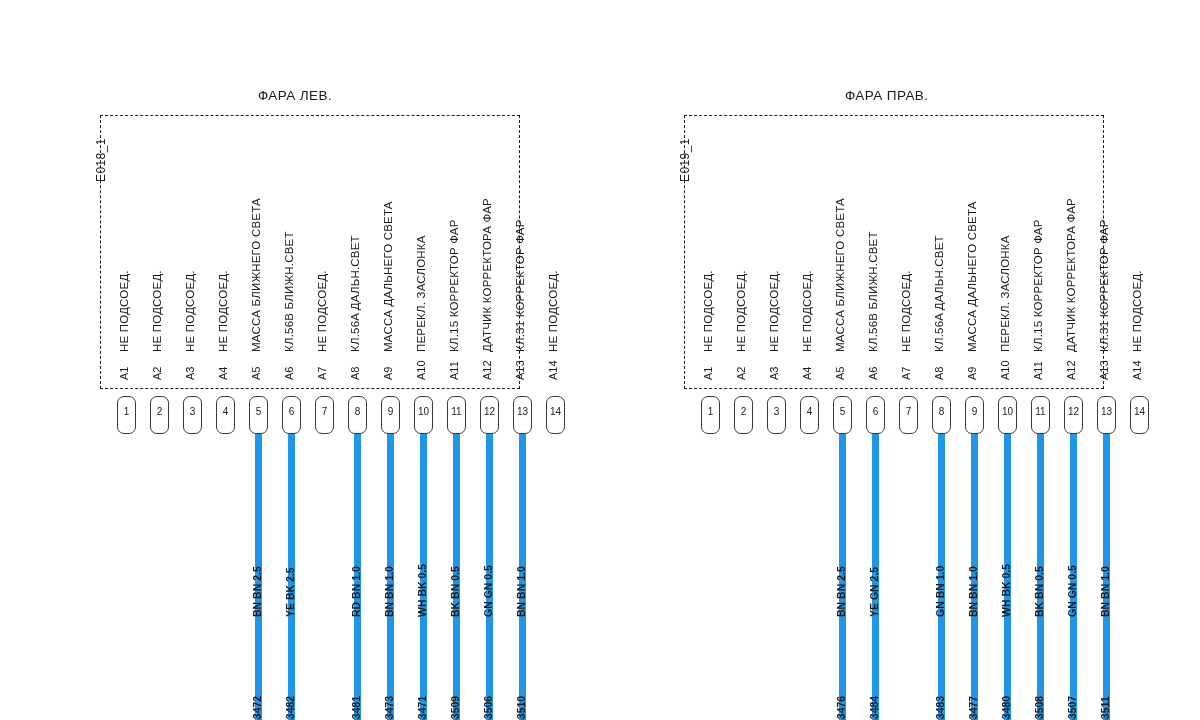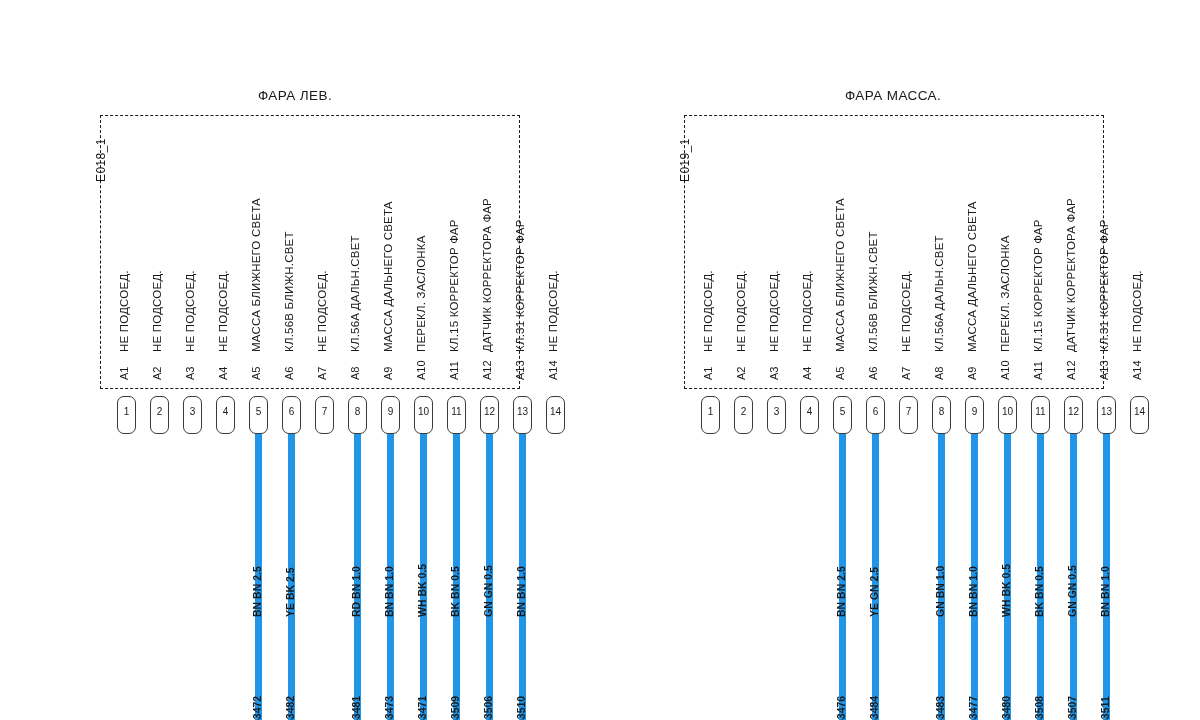--- a/index.html
+++ b/index.html
@@ -199,21 +199,21 @@
     </div>
     <div class="wire" style="left: 519px; top: 434px; height: 286px; background: rgb(33, 150, 232);"></div>
     <div class="wire-code" style="left: 527px; top: 605px;">BN BN 1.0</div>
     <div class="wire-num" style="left: 527px; top: 713px;">53510</div>
     <div class="v-label" style="left: 559px; top: 340px;">НЕ ПОДСОЕД.</div>
     <div class="pin-label" style="left: 559px; top: 368px;">A14</div>
     <div class="terminal" style="left: 546px; top: 396px;">
       <span>14</span>
     </div>
     <div class="dash-box" style="left: 684px; top: 115px; width: 418px; height: 272px;"></div>
-    <div class="block-title" style="left: 845px; top: 88px;">ФАРА МАССА.</div>
+    <div class="block-title" style="left: 845px; top: 88px;">ФАРА ПРАВ.</div>
     <div class="block-code" style="left: 678px; top: 182px;">E019_1</div>
     <div class="v-label" style="left: 714px; top: 340px;">НЕ ПОДСОЕД.</div>
     <div class="pin-label" style="left: 714px; top: 368px;">A1</div>
     <div class="terminal" style="left: 701px; top: 396px;">
       <span>1</span>
     </div>
     <div class="v-label" style="left: 747px; top: 340px;">НЕ ПОДСОЕД.</div>
     <div class="pin-label" style="left: 747px; top: 368px;">A2</div>
     <div class="terminal" style="left: 734px; top: 396px;">
       <span>2</span>

